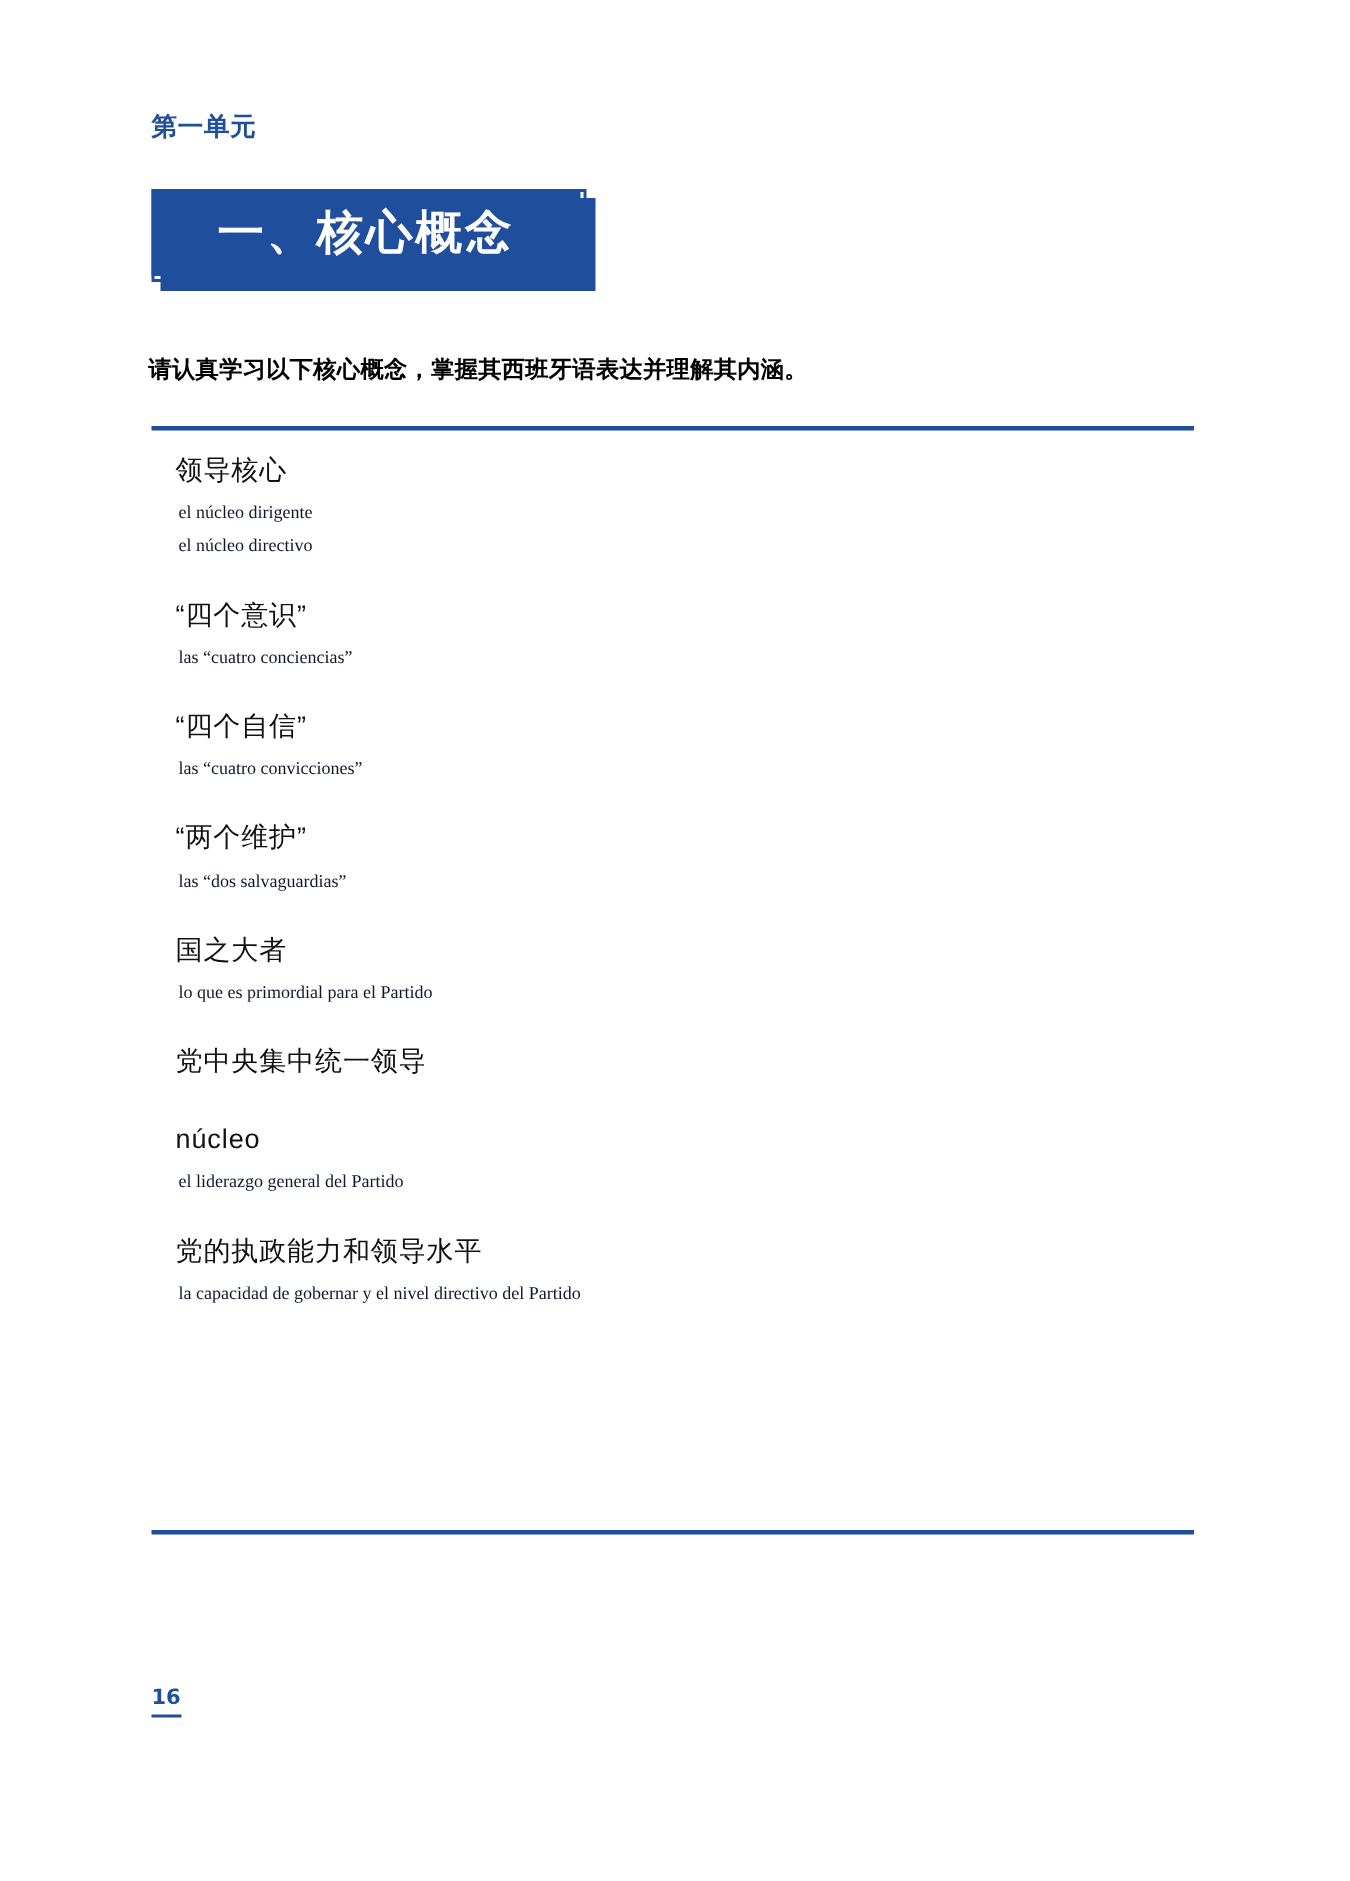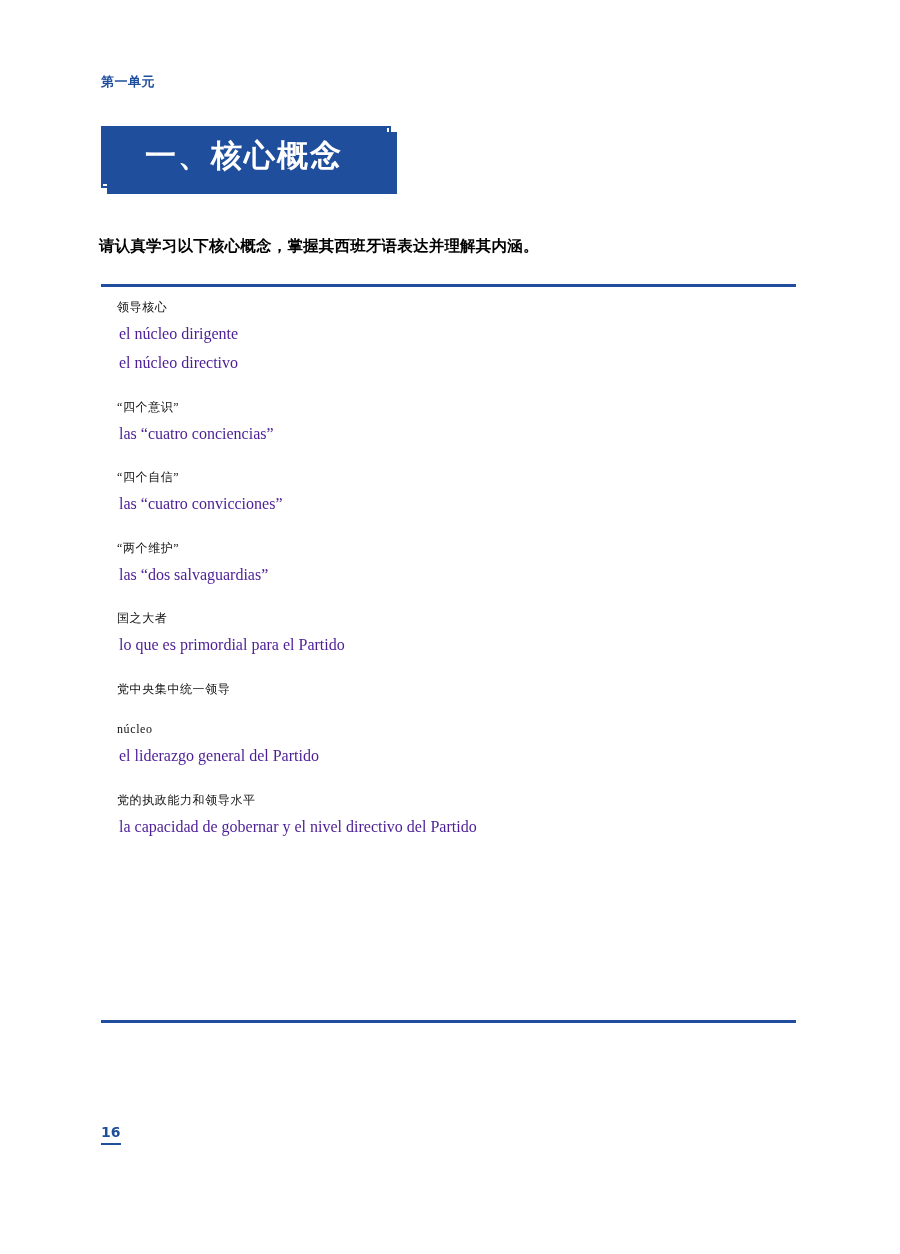--- a/index.html
+++ b/index.html
@@ -21,21 +21,21 @@
     height: 1254px;
     box-sizing: border-box;
   }
 
   
   .running-head {
     position: absolute;
     left: 101px;
     top: 73px;
     font-family: "DejaVu Sans", sans-serif;
-    font-size: 13px;
+    font-size: 17px;
     font-weight: 700;
     color: #1f4e9c;
     letter-spacing: 0.5px;
     text-align: right;
   }
 
   
   .title-block {
     position: absolute;
     left: 101px;
@@ -106,31 +106,31 @@
   .term-list {
     position: absolute;
     left: 101px;
     top: 296px;
     width: 695px;
   }
   .term-entry {
     margin-bottom: 18px;
   }
   .term-zh {
-    font-family: Liberation Serif, serif;
-    font-size: 12px;
+    font-family: Liberation Sans, sans-serif;
+    font-size: 18px;
     color: #111111;
     line-height: 1.9;
     padding-left: 16px;
     letter-spacing: 0.6px;
   }
   .term-es {
     font-family: "Liberation Serif", serif;
-    font-size: 16px;
-    color: #4c1d95;
+    font-size: 12px;
+    color: #0f172a;
     line-height: 1.85;
     padding-left: 18px;
   }
 
   
   .page-number-wrap {
     position: absolute;
     left: 101px;
     top: 1124px;
     width: 26px;

